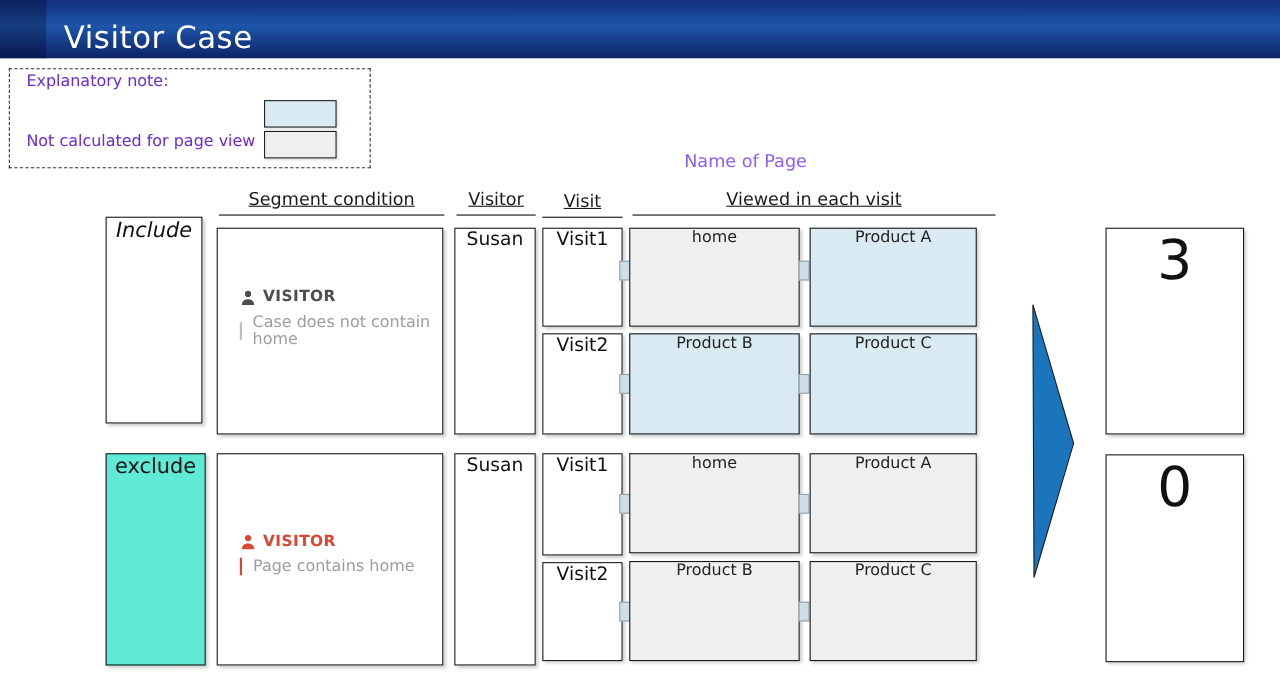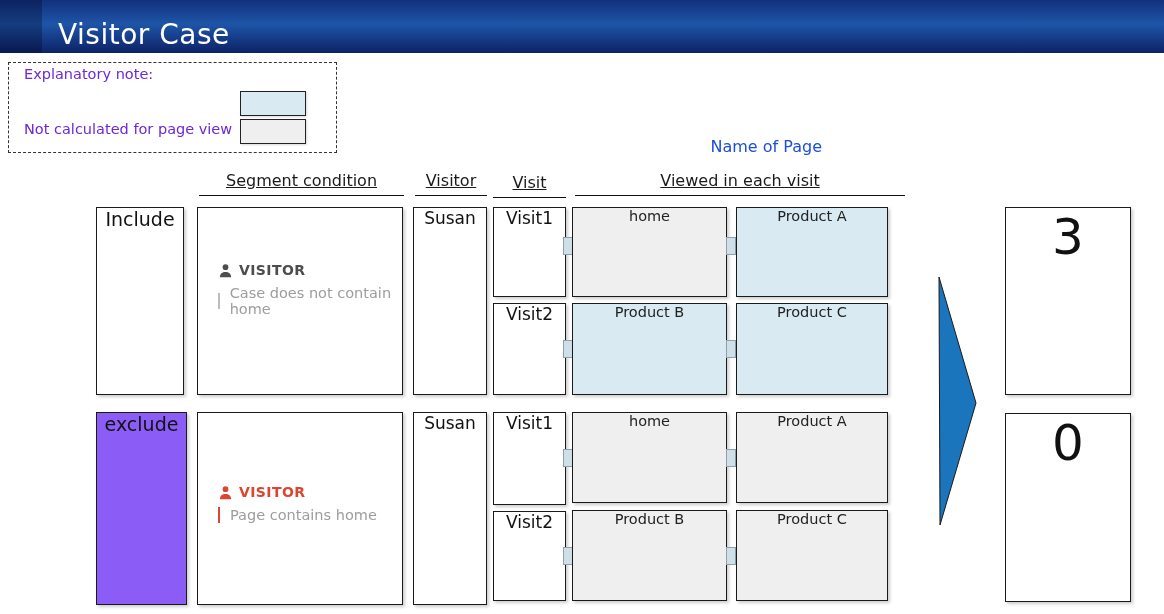--- a/index.html
+++ b/index.html
@@ -19,34 +19,34 @@
   
   .legend { left:8px; top:62px; width:327px; height:89px; border:1px dashed #333; background:#fff; }
   .legend-text { font-size:14.5px; color:#6d28d9; }
   .swatch { width:64px; height:23px; border:1.5px solid #222; box-shadow:1px 1px 2px rgba(0,0,0,0.15); }
   .swatch-calc { background:#d9eaf3; }
   .swatch-nocalc { background:#efefef; }
 
   
   .colhead { font-size:16px; color:#1a1a1a; text-align:center;
              border-bottom:1.5px solid #111; padding-bottom:5px;text-decoration:underline; }
-  .plainhead { font-size:16px; color:#1d4ed8; text-align:right; }
+  .plainhead { font-size:16px; color:#8b5cf6; text-align:left; }
 
   
   .box { border:1.5px solid #1a1a1a; background:#fff;
          box-shadow:2px 2px 3px rgba(0,0,0,0.20);
          display:flex; align-items:flex-start; justify-content:center; box-sizing:border-box; }
   .mode-label { font-size:19px; }
   .visitor-label { font-size:17px; }
   .visit-label { font-size:17px; }
   .pagebox-label { font-size:14.5px; color:#222; }
   .total-label { font-size:50px; color:#111; }
   .page-calc { background:#d9eaf3; }
   .page-nocalc { background:#efefef; }
-  .exclude-bg { background:#8b5cf6; }
+  .exclude-bg { background:#5eead4; }
 
   
   .segbox { display:block; }
   .seg-content { position:absolute; left:20px; }
   .seg-line1 { display:flex; align-items:center; gap:6px; font-weight:bold;
                font-size:14px; color:#4d4d4d; letter-spacing:0.4px; }
   .seg-line1 svg { fill:currentColor; }
   .seg-line2 { display:flex; align-items:center; gap:10px; margin-top:7px;
                font-size:14.5px; color:#9d9d9d; }
   .seg-bar { width:2px; height:16px; background:#bdbdbd; }
@@ -71,21 +71,21 @@
   <div class="abs swatch swatch-calc" style="left:240px; top:91px;"></div>
   <div class="abs legend-text" style="left:24px; top:121px;">Not calculated for page view</div>
   <div class="abs swatch swatch-nocalc" style="left:240px; top:119px;"></div>
 
   <div class="abs plainhead" style="left:622px; top:137px; width:200px;">Name of Page</div>
   <div class="abs colhead" style="left:199px; top:171px; width:205px;">Segment condition</div>
   <div class="abs colhead" style="left:415px; top:171px; width:72px;">Visitor</div>
   <div class="abs colhead" style="left:493px; top:173px; width:73px;">Visit</div>
   <div class="abs colhead" style="left:575px; top:171px; width:330px;">Viewed in each visit</div>
 
-  <div class="abs box mode-label" style="left:96px; top:207px; width:88px; height:188px;">
+  <div class="abs box mode-label" style="left:96px; top:197px; width:88px; height:188px;font-style:italic;">
     <span>Include</span>
   </div>
 
   <div class="abs box segbox" style="left:197px; top:207px; width:206px; height:188px;">
     <div class="seg-content" style="top:54px;">
       <div class="seg-line1">
         <svg width="15" height="15" viewBox="0 0 20 20">
             <circle cx="10" cy="5.6" r="3.8"></circle>
             <path d="M2.5 19c0-4.4 3.2-6.9 7.5-6.9s7.5 2.5 7.5 6.9z"></path>
           </svg>

